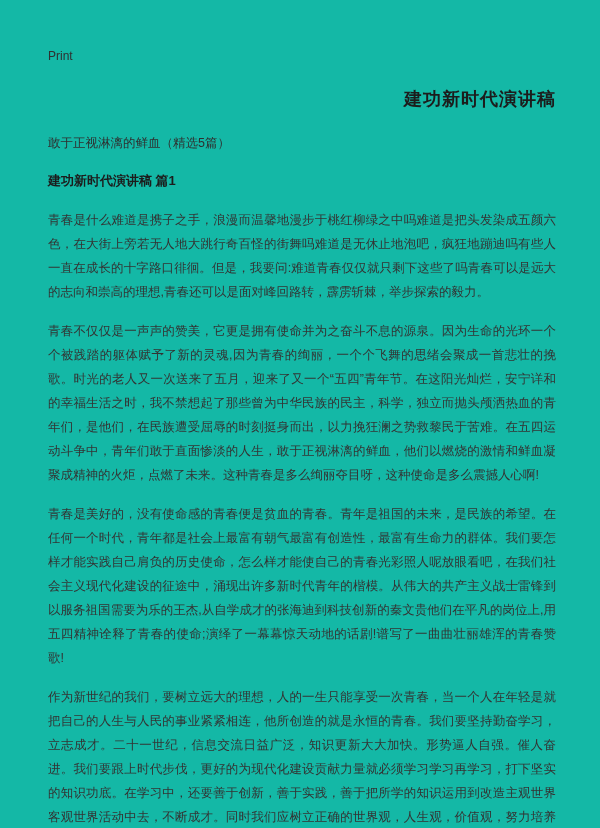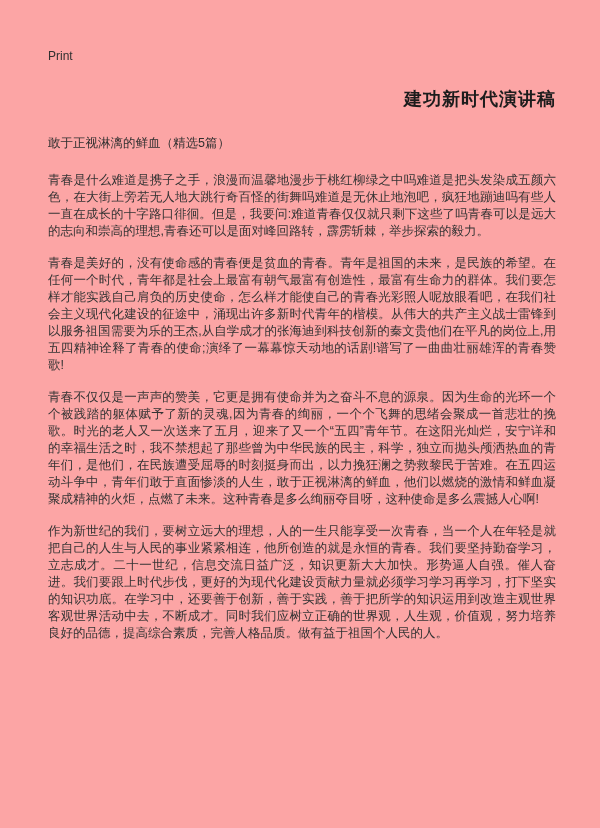--- a/index.html
+++ b/index.html
@@ -6,21 +6,21 @@
   html, body { background: #ffffff; }
   body {
     font-family: "Liberation Sans", "DejaVu Sans", sans-serif;
     color: #2f2f2f;
   }
   .page {
     position: relative;
     width: 600px;
     height: 828px;
     margin: 0 auto;
-    background: #fca5a5;
+    background: #14b8a6;
     padding: 46px 44px 30px 48px;
     overflow: hidden;
   }
   .print-link {
     font-size: 12px;
     color: #303030;
     margin-bottom: 24px;
     cursor: pointer;
     display: inline-block;
   }
@@ -43,43 +43,44 @@
     color: #1c1c1c;
     margin-bottom: 18px;
   }
   .greeting-line {
     font-size: 12.5px;
     color: #2f2f2f;
     margin-bottom: 18px;
   }
   .body-para {
     font-size: 12.5px;
-    line-height: 17px;
+    line-height: 24px;
     color: #333333;
     text-align: justify;
     text-justify: inter-character;
     margin-bottom: 15px;
     word-break: break-all;
   }
 </style>
 </head>
 <body>
 
 <div class="page">
 
   <span class="print-link">Print</span>
 
   <h1 class="doc-title">建功新时代演讲稿</h1>
 
   <p class="doc-subtitle">敢于正视淋漓的鲜血（精选5篇）</p>
 
+  <h2 class="section-heading">建功新时代演讲稿 篇1</h2>
 
 
 
   <p class="body-para">青春是什么难道是携子之手，浪漫而温馨地漫步于桃红柳绿之中吗难道是把头发染成五颜六色，在大街上旁若无人地大跳行奇百怪的街舞吗难道是无休止地泡吧，疯狂地蹦迪吗有些人一直在成长的十字路口徘徊。但是，我要问:难道青春仅仅就只剩下这些了吗青春可以是远大的志向和崇高的理想,青春还可以是面对峰回路转，霹雳斩棘，举步探索的毅力。</p>
 
+  <p class="body-para">青春不仅仅是一声声的赞美，它更是拥有使命并为之奋斗不息的源泉。因为生命的光环一个个被践踏的躯体赋予了新的灵魂,因为青春的绚丽，一个个飞舞的思绪会聚成一首悲壮的挽歌。时光的老人又一次送来了五月，迎来了又一个“五四”青年节。在这阳光灿烂，安宁详和的幸福生活之时，我不禁想起了那些曾为中华民族的民主，科学，独立而抛头颅洒热血的青年们，是他们，在民族遭受屈辱的时刻挺身而出，以力挽狂澜之势救黎民于苦难。在五四运动斗争中，青年们敢于直面惨淡的人生，敢于正视淋漓的鲜血，他们以燃烧的激情和鲜血凝聚成精神的火炬，点燃了未来。这种青春是多么绚丽夺目呀，这种使命是多么震撼人心啊!</p>
+
   <p class="body-para">青春是美好的，没有使命感的青春便是贫血的青春。青年是祖国的未来，是民族的希望。在任何一个时代，青年都是社会上最富有朝气最富有创造性，最富有生命力的群体。我们要怎样才能实践自己肩负的历史使命，怎么样才能使自己的青春光彩照人呢放眼看吧，在我们社会主义现代化建设的征途中，涌现出许多新时代青年的楷模。从伟大的共产主义战士雷锋到以服务祖国需要为乐的王杰,从自学成才的张海迪到科技创新的秦文贵他们在平凡的岗位上,用五四精神诠释了青春的使命;演绎了一幕幕惊天动地的话剧!谱写了一曲曲壮丽雄浑的青春赞歌!</p>
-
-  <p class="body-para">青春不仅仅是一声声的赞美，它更是拥有使命并为之奋斗不息的源泉。因为生命的光环一个个被践踏的躯体赋予了新的灵魂,因为青春的绚丽，一个个飞舞的思绪会聚成一首悲壮的挽歌。时光的老人又一次送来了五月，迎来了又一个“五四”青年节。在这阳光灿烂，安宁详和的幸福生活之时，我不禁想起了那些曾为中华民族的民主，科学，独立而抛头颅洒热血的青年们，是他们，在民族遭受屈辱的时刻挺身而出，以力挽狂澜之势救黎民于苦难。在五四运动斗争中，青年们敢于直面惨淡的人生，敢于正视淋漓的鲜血，他们以燃烧的激情和鲜血凝聚成精神的火炬，点燃了未来。这种青春是多么绚丽夺目呀，这种使命是多么震撼人心啊!</p>
 
   <p class="body-para">作为新世纪的我们，要树立远大的理想，人的一生只能享受一次青春，当一个人在年轻是就把自己的人生与人民的事业紧紧相连，他所创造的就是永恒的青春。我们要坚持勤奋学习，立志成才。二十一世纪，信息交流日益广泛，知识更新大大加快。形势逼人自强。催人奋进。我们要跟上时代步伐，更好的为现代化建设贡献力量就必须学习学习再学习，打下坚实的知识功底。在学习中，还要善于创新，善于实践，善于把所学的知识运用到改造主观世界客观世界活动中去，不断成才。同时我们应树立正确的世界观，人生观，价值观，努力培养良好的品德，提高综合素质，完善人格品质。做有益于祖国个人民的人。</p>
 
 </div>
 
 </body></html>

